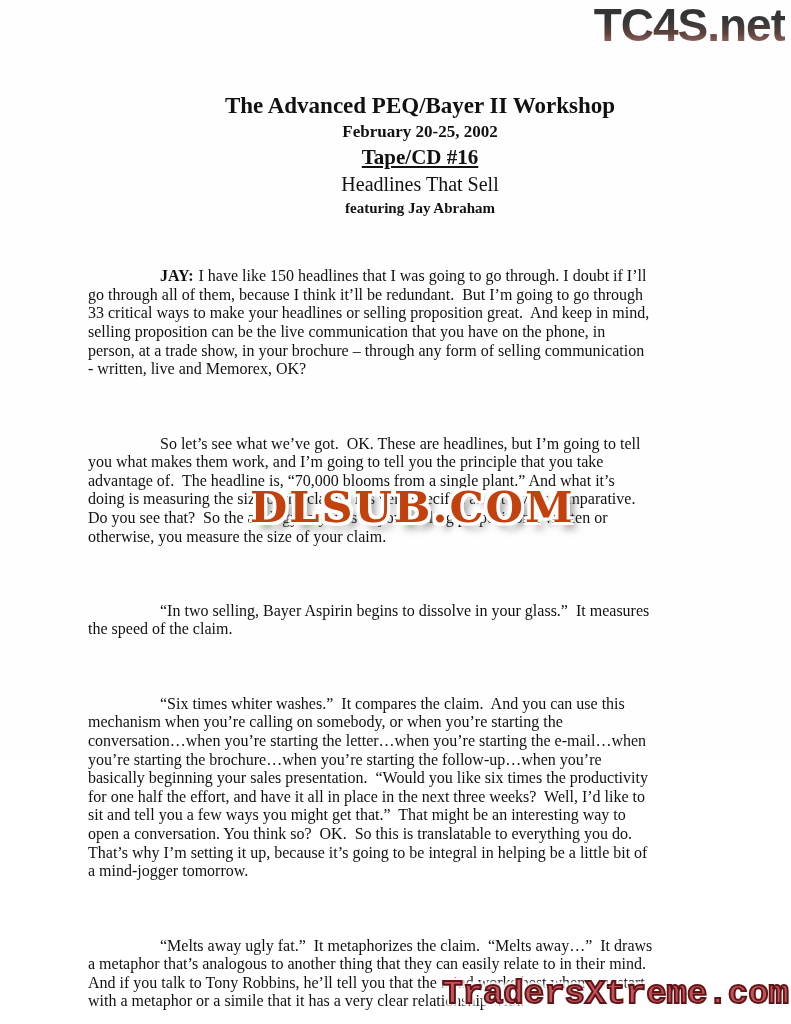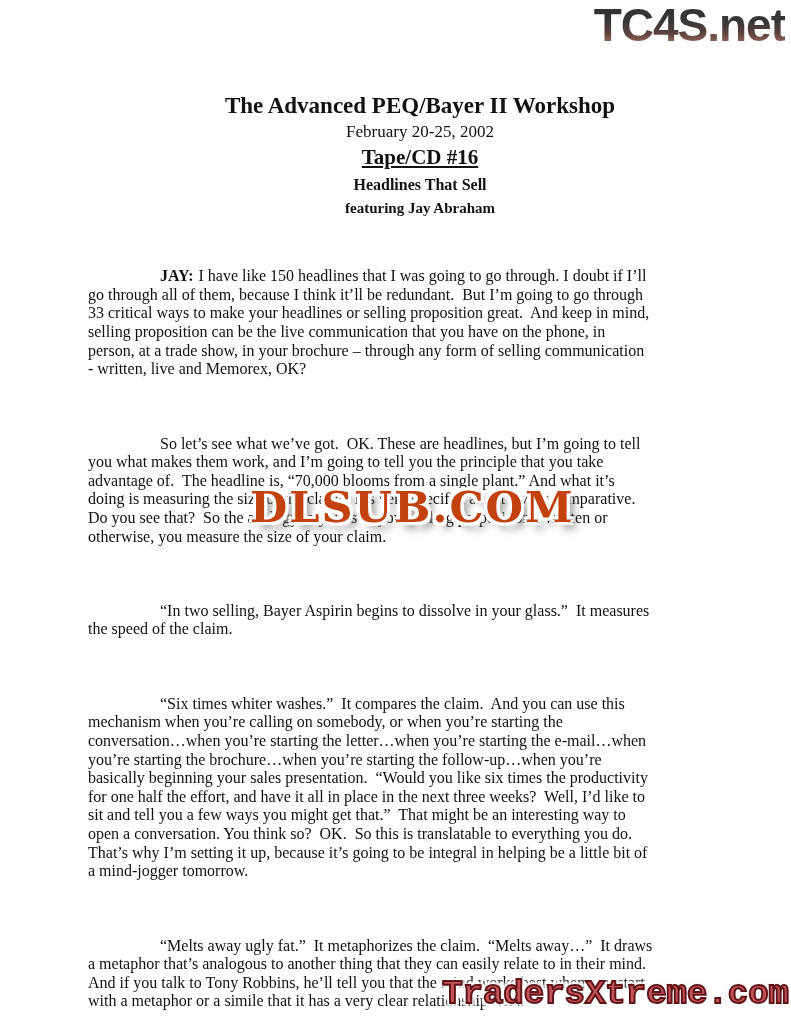--- a/index.html
+++ b/index.html
@@ -37,23 +37,23 @@
 
   
   .title-block {
     position: absolute;
     top: 92px;
     left: 115px;
     width: 610px;
     text-align: center;
   }
   .title-block .t1 { font-size: 23px; font-weight: bold; line-height: 28px; margin: 0; }
-  .title-block .t2 { font-size: 17px; font-weight: normal; line-height: 24px; margin: 0; }
+  .title-block .t2 { font-size: 17px; font-weight: bold; line-height: 24px; margin: 0; }
   .title-block .t3 { font-size: 21px; font-weight: bold; line-height: 27px; margin: 0; text-decoration: underline; }
-  .title-block .t4 { font-size: 16px; font-weight: bold; line-height: 27px; margin: 0; }
+  .title-block .t4 { font-size: 20px; font-weight: normal; line-height: 27px; margin: 0; }
   .title-block .t5 { font-size: 15px; font-weight: bold; line-height: 21px; margin: 0; }
 
   
   .body-text {
     position: absolute;
     top: 230px;
     left: 88px;
     width: 565px;
     font-size: 16px;
     line-height: 18.6px;

